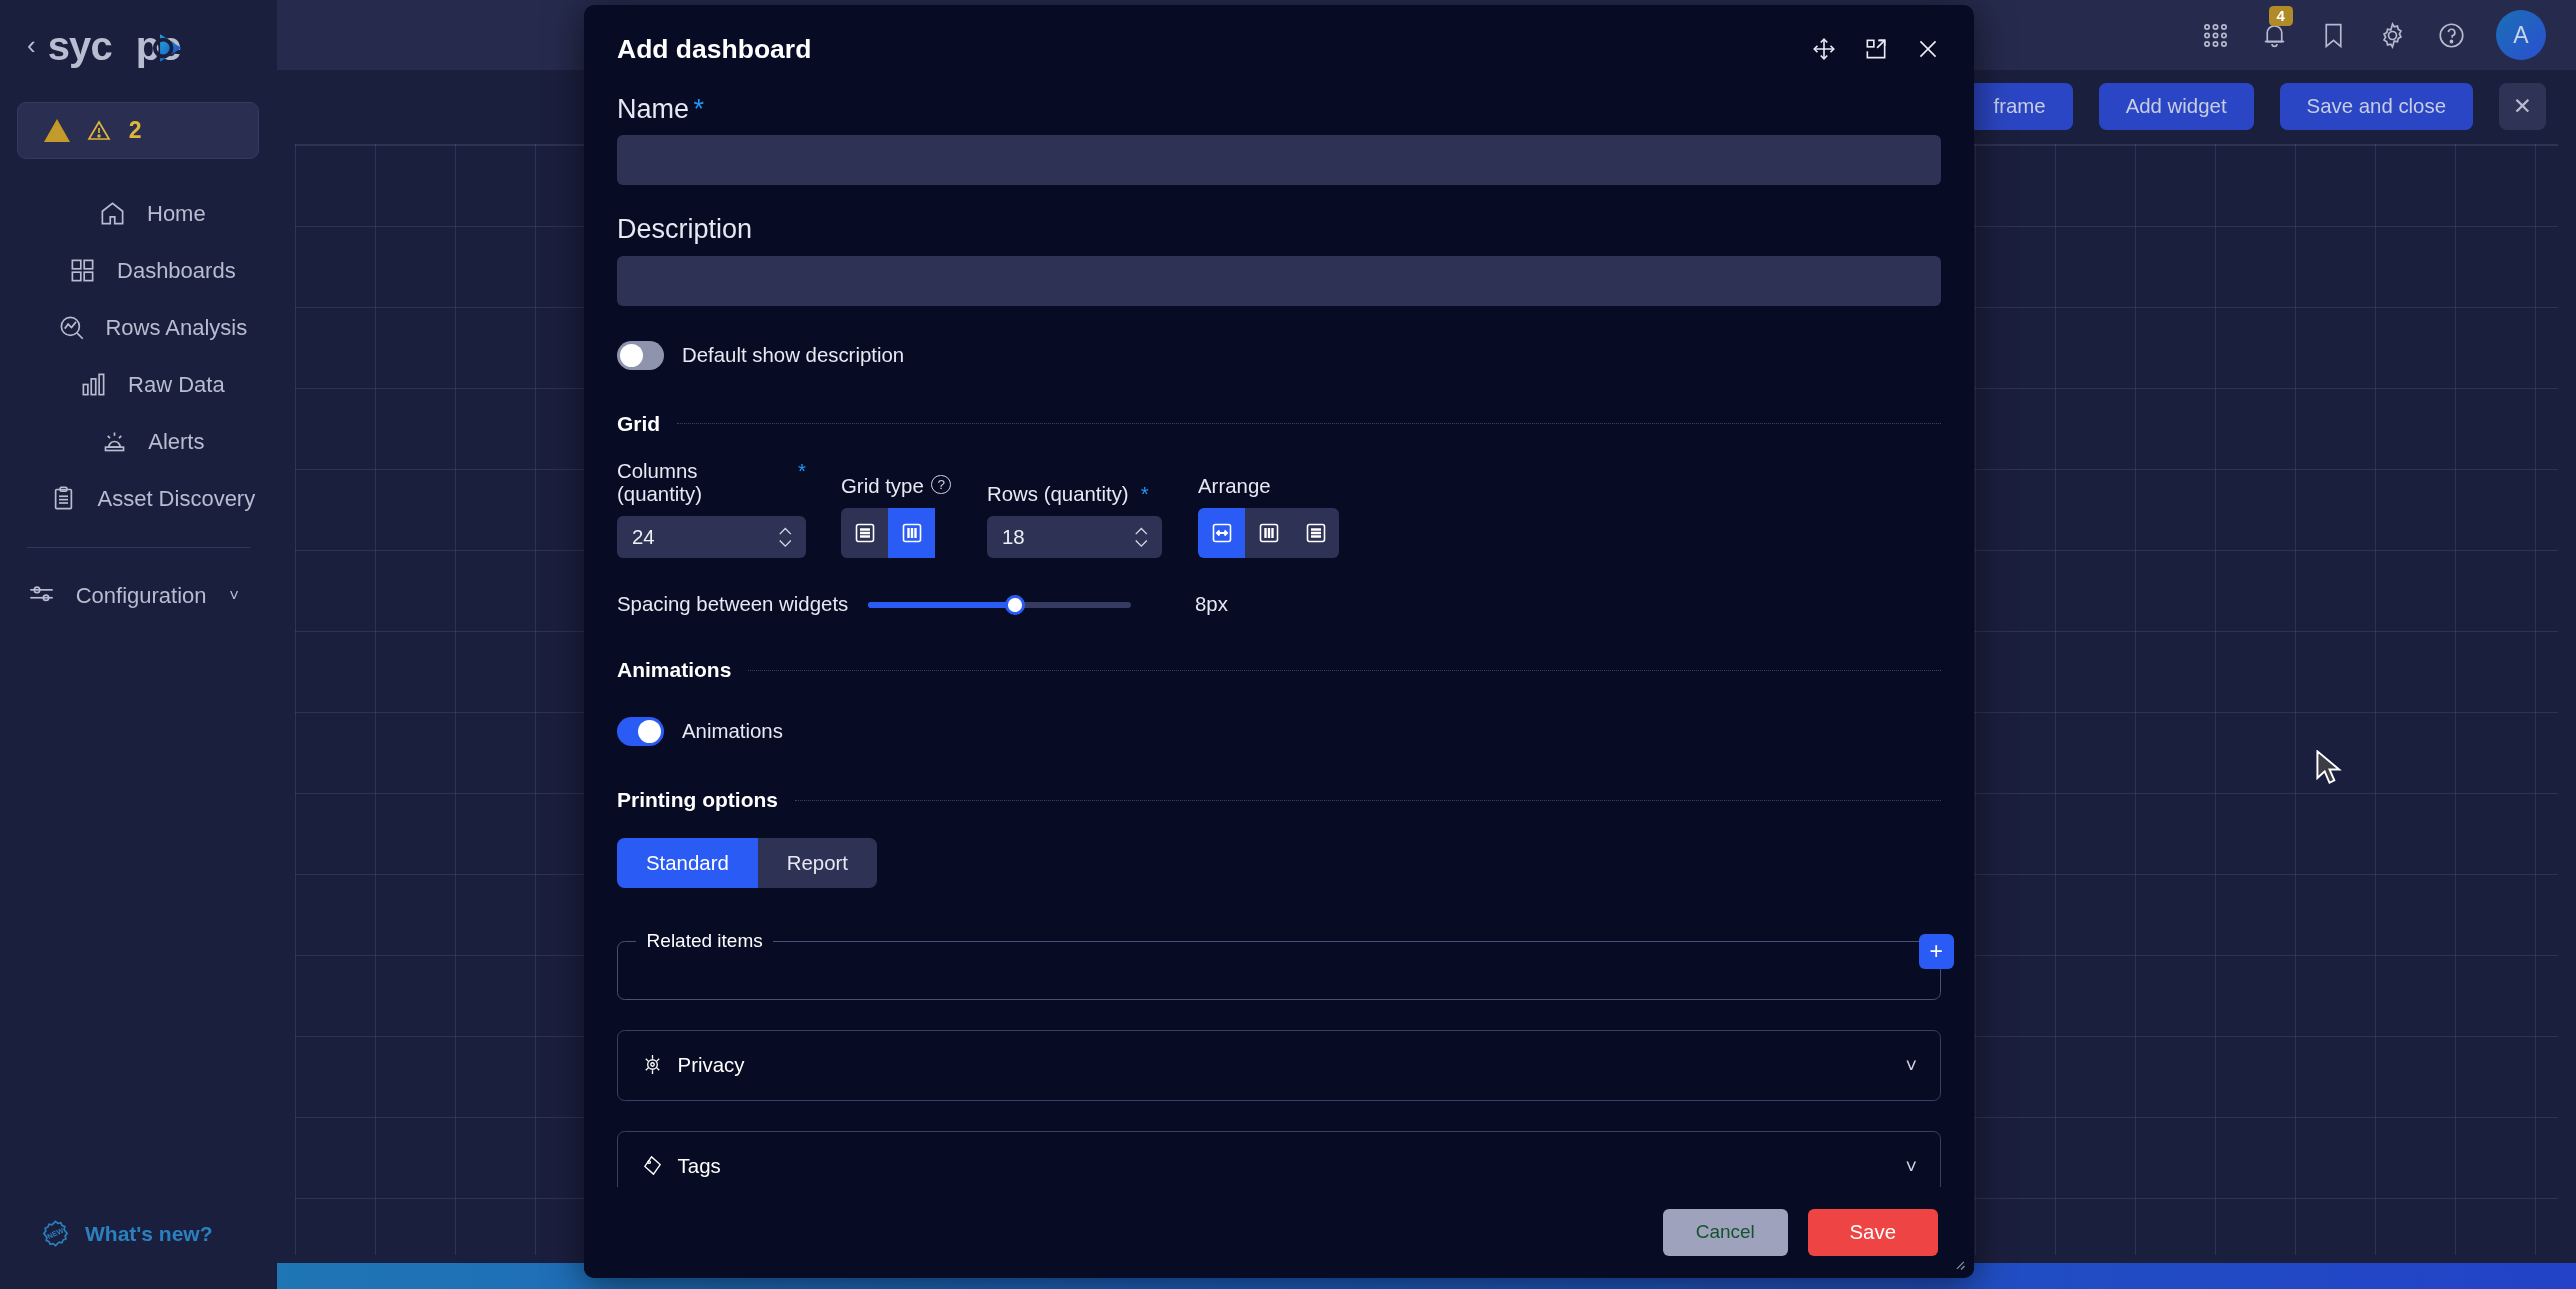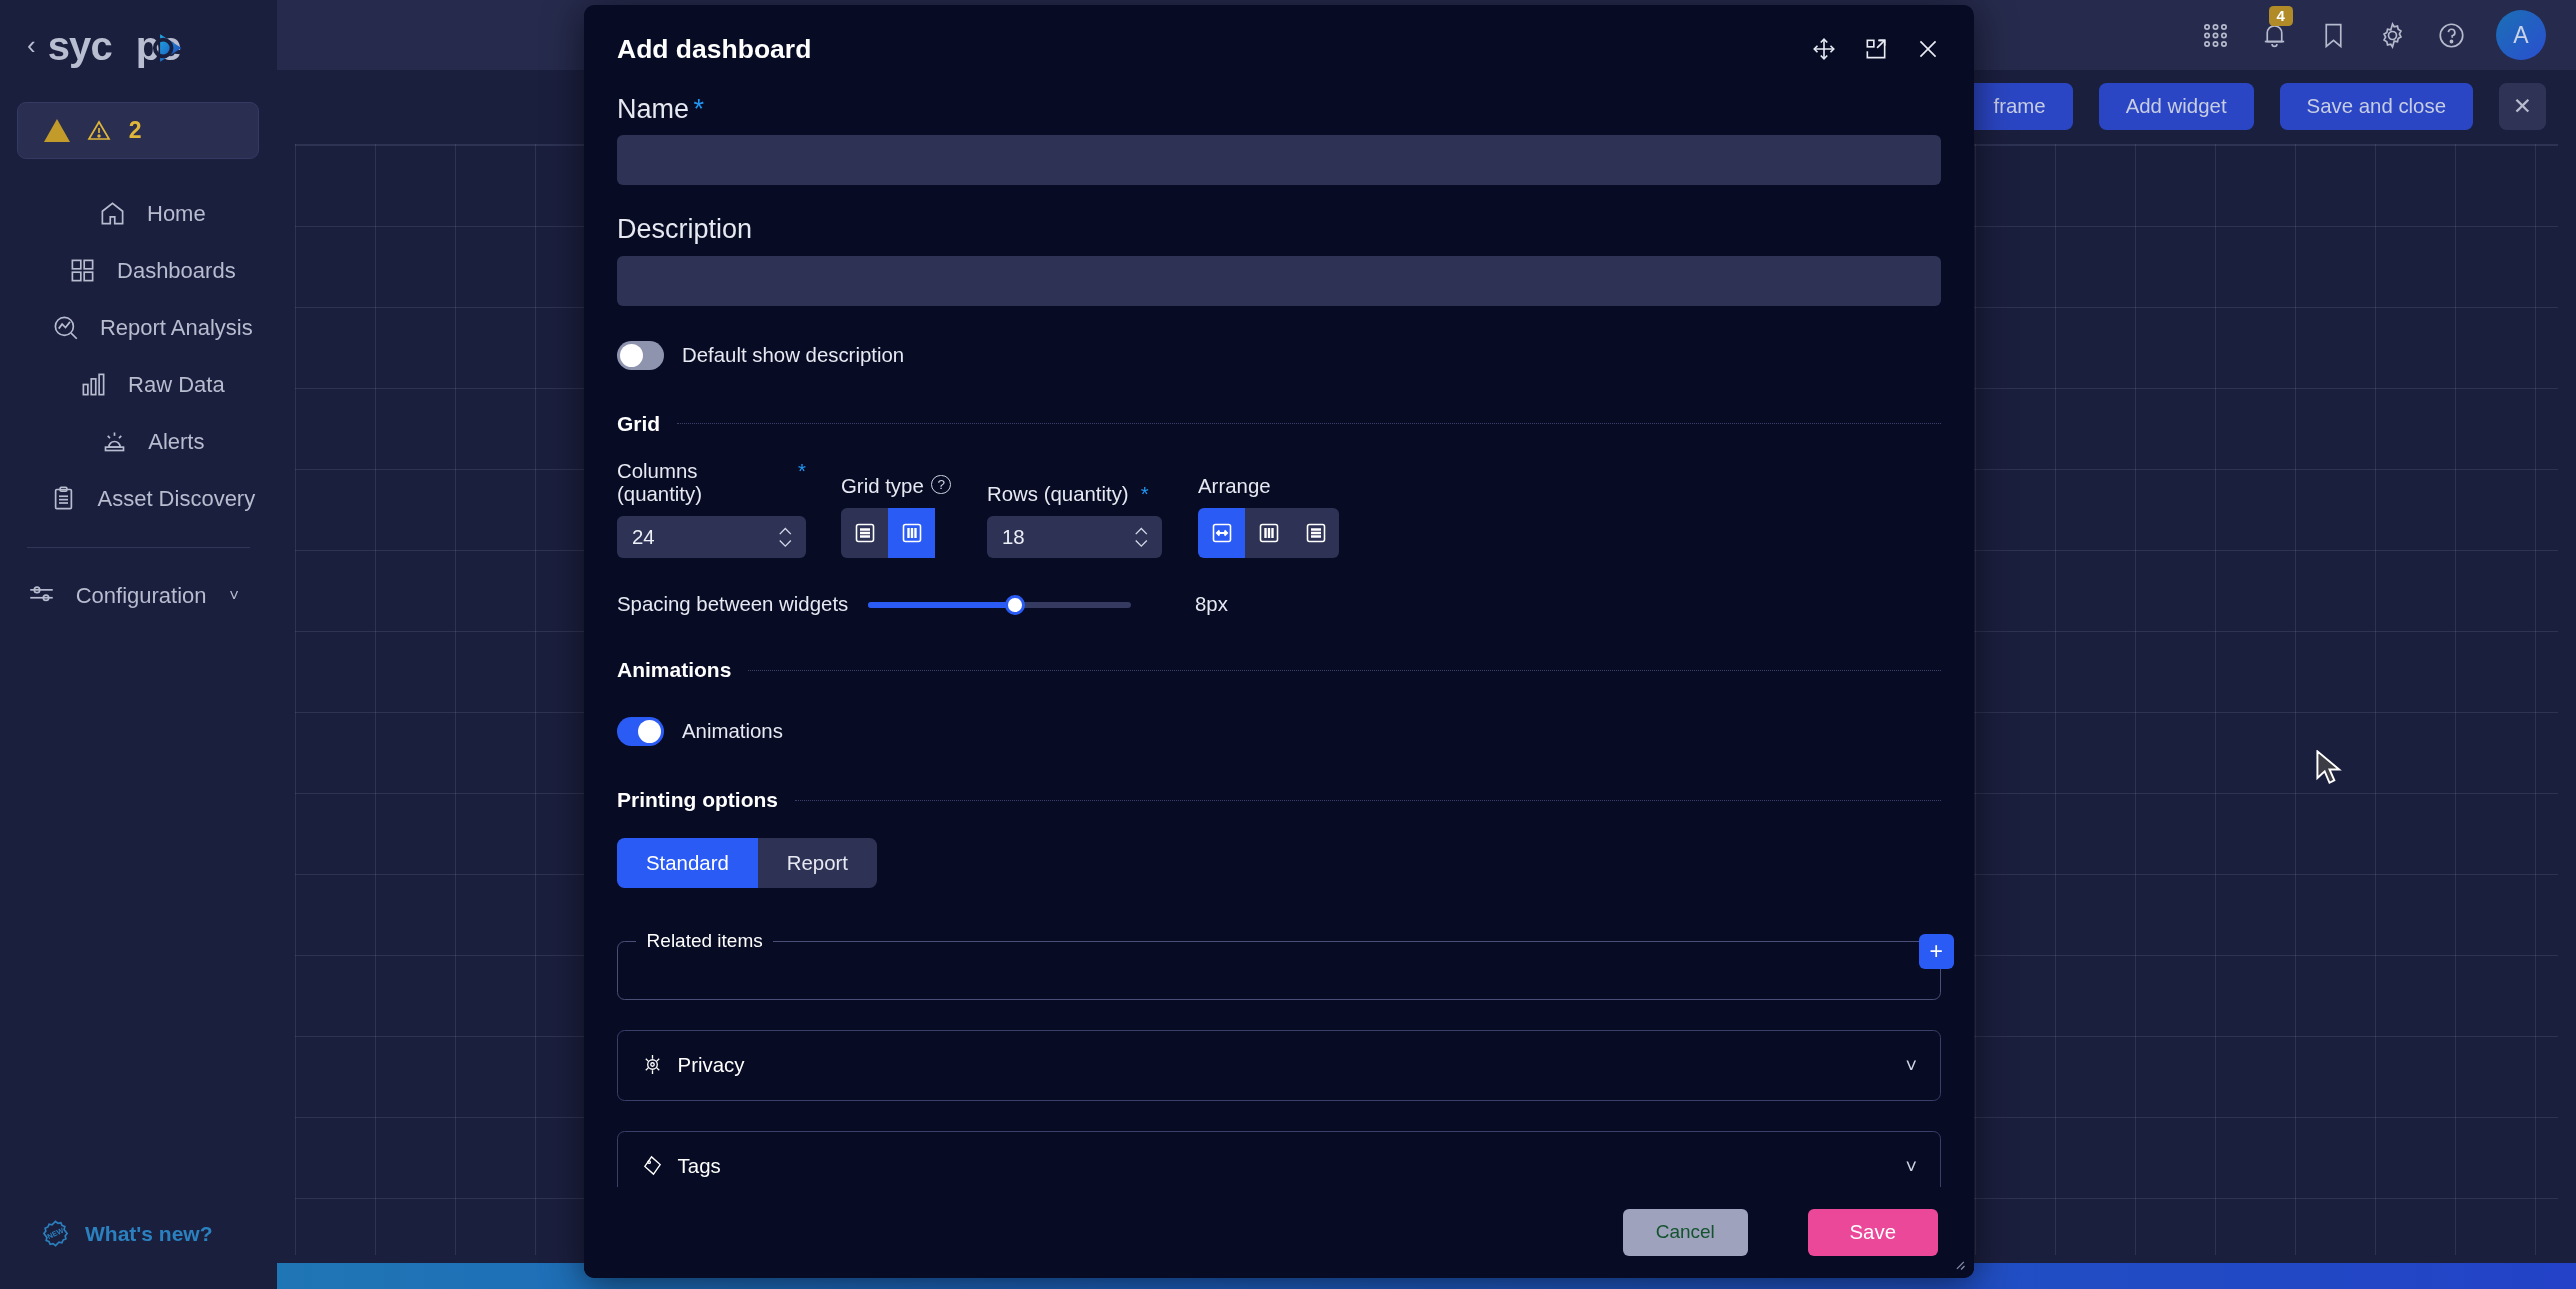--- a/index.html
+++ b/index.html
@@ -213,22 +213,22 @@
   .m-foot {
     position: absolute; left: 0; right: 0; bottom: 0; height: 91px;
     display: flex; align-items: center; justify-content: flex-end;
     gap: 19.7px; padding-right: 36px; background: #070b23;
   }
   .btn-cancel {
     background: #9ea2bd; color:#14532d; border:none; border-radius:6px;
     height: 47px; padding: 0 33px; font-size: 19px; font-family: inherit; cursor:pointer;
   }
   .btn-save {
-    background: #ec4899; color:#fff; border:none; border-radius:6px;
-    height: 47px; padding: 0 42px; font-size: 20.4px; font-family: inherit; cursor:pointer;margin-left:40px;
+    background: #ef4444; color:#fff; border:none; border-radius:6px;
+    height: 47px; padding: 0 42px; font-size: 20.4px; font-family: inherit; cursor:pointer;
   }
   .resizer {
     position:absolute; right: 7.6px; bottom: 6px; width: 16.6px; height:16.6px;
     color:#8b90ad; font-size: 16.6px; cursor: nwse-resize;
   }
 
   #cursor { position:absolute; left:2315px; top:750px; z-index: 60; pointer-events:none; }
 </style>
 </head>
 <body>
@@ -284,21 +284,21 @@
         <span>Dashboards</span>
       </div>
       <div class="nav-item">
         <span class="nav-ico">
           <svg width="27" height="27" viewBox="0 0 24 24" fill="none" stroke="#b8bccf" stroke-width="1.5">
               <circle cx="11" cy="11" r="8"></circle>
               <polyline points="6,13 9,9 12,12 16,7"></polyline>
               <line x1="17" y1="17" x2="22" y2="22"></line>
             </svg>
         </span>
-        <span>Report Analysis</span>
+        <span>Rows Analysis</span>
       </div>
       <div class="nav-item">
         <span class="nav-ico">
           <svg width="27" height="27" viewBox="0 0 24 24" fill="none" stroke="#b8bccf" stroke-width="1.5">
               <rect x="3" y="12" width="4" height="9"></rect>
               <rect x="10" y="7" width="4" height="14"></rect>
               <rect x="17" y="3" width="4" height="18"></rect>
             </svg>
         </span>
         <span>Raw Data</span>

